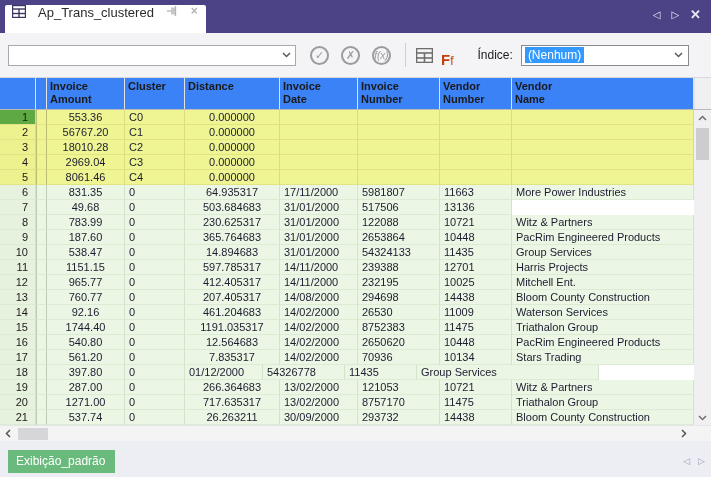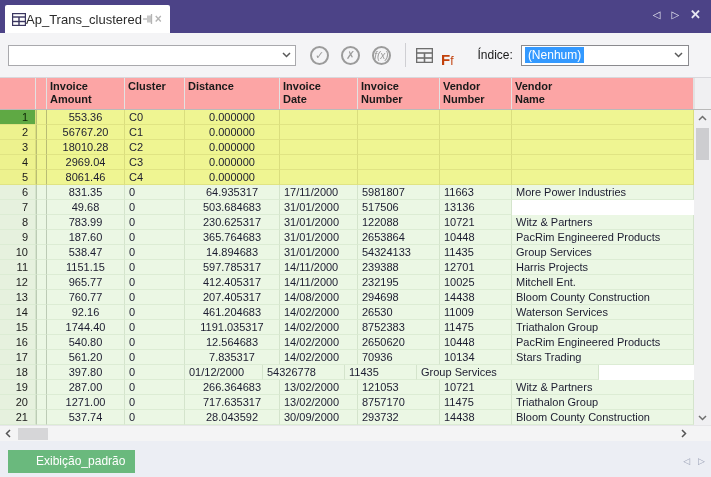--- a/index.html
+++ b/index.html
@@ -2,21 +2,21 @@
 <html><head>
 <meta charset="utf-8">
 <style>
   * { margin:0; padding:0; box-sizing:border-box; }
   html,body { width:711px; height:477px; overflow:hidden; }
   body { font-family:"Liberation Sans", sans-serif; background:#eceef4; position:relative; }
   .window { width:711px; height:477px; display:flex; flex-direction:column; background:#fff; }
 
   
   .tabbar { height:33px; background:#4c4387; display:flex; align-items:flex-end; position:relative; flex:0 0 auto; }
-  .tab { height:28px; background:#ffffff; margin-left:5px; display:flex; align-items:center; padding:0 8px 0 7px; border-radius:2px 2px 0 0; gap:0; }
+  .tab { height:28px; background:#ffffff; margin-left:5px; display:flex; padding:0 8px 0 7px; border-radius:2px 2px 0 0; gap:12px; }
   .tab-label { font-size:13px; color:#2b2b2b; white-space:nowrap; }
   .tab-grid-icon svg { display:block; }
   .tab-pin-icon, .tab-close-icon { color:#b4b4b4; font-size:12px; line-height:12px; cursor:default; }
   .tab-close-icon { font-weight:bold; }
   .tabbar-right { position:absolute; right:10px; top:8px; display:flex; align-items:center; gap:11px; color:#e8e8f2; }
   .nav-tri { font-size:10px; line-height:10px; }
   .tabbar-close { font-size:13px; line-height:13px; font-weight:bold; }
 
   
   .toolbar { height:45px; background:#f4f4f6; border-bottom:1px solid #d8d8dc; display:flex; align-items:center; padding:0 8px; flex:0 0 auto; position:relative; }
@@ -29,21 +29,21 @@
   .tbl-icon { margin:0 6px 0 2px; }
   .ff-icon { color:#c2410c; margin:9px 8px 0 2px; font-size:15px; user-select:none; }
   .ff-icon b { font-weight:bold; }
   .ff-icon i { font-style:normal; font-size:12px; }
   .indice-label { font-size:12px; color:#1a1a1a; margin:0 8px 0 16px; }
   .index-select { width:168px; height:21px; background:#fff; border:1px solid #8a8a8e; display:flex; align-items:center; justify-content:space-between; padding-left:3px; }
   .index-value { background:#3399ff; color:#fff; font-size:12px; padding:1px 3px; }
 
   
   .grid-wrap { flex:0 0 auto; display:flex; flex-direction:column; background:#fff; }
-  .grid-header { height:32px; display:flex; background:#fca5a5; border-bottom:1px solid #b9b9b9; }
+  .grid-header { height:32px; display:flex; background:#3b82f6; border-bottom:1px solid #b9b9b9; }
   .hcell { font-size:11px; font-weight:bold; color:#1a1a1a; padding:2px 3px 0 3px; line-height:13px; border-right:1px solid #e2e2e2; overflow:hidden; white-space:nowrap; }
   .hcorner { flex:1; background:#f0f0f2; border-left:1px solid #e2e2e2; }
   .grid-body { display:flex; }
   .rows-area { width:694px; }
   .row { height:15px; display:flex; font-size:11px; color:#1c1c30; }
   .cell { height:15px; line-height:14px; padding:0 4px; overflow:hidden; white-space:nowrap; border-right:1px solid transparent; border-bottom:1px solid transparent; }
   .cell.r { text-align:center; }
   .w-rownum { width:36px; } .w-gutter { width:11px; padding:0; }
   .w-amount { width:78px; } .w-cluster { width:60px; } .w-distance { width:95px; }
   .w-date { width:78px; } .w-invnum { width:82px; } .w-vendnum { width:72px; } .w-vendname { width:182px; }
@@ -62,21 +62,21 @@
   .vs-thumb { width:13px; height:32px; background:#cdcdd0; margin-top:3px; }
   .vs-track { flex:1; }
   .hscroll { height:16px; background:#f4f4f5; border-top:1px solid #e6e6e8; display:flex; align-items:center; flex:0 0 auto; }
   .hs-btn { width:16px; height:16px; display:flex; align-items:center; justify-content:center; color:#555; }
   .hs-thumb { width:30px; height:12px; background:#d6d6d8; margin-left:2px; }
   .hs-track { flex:1; }
   .hs-corner { width:19px; height:16px; }
 
   
   .statusbar { flex:1; background:#eceef4; position:relative; }
-  .view-badge { position:absolute; left:8px; top:9px; background:#6ab97d; color:#ffffff; font-size:12px; padding:4px 10px 5px 28px; }
+  .view-badge { position:absolute; left:8px; top:9px; background:#6ab97d; color:#ffffff; font-size:12px; padding:4px 10px 5px 8px; }
   .status-nav { position:absolute; right:6px; top:15px; display:flex; gap:8px; color:#9aa0b5; font-size:9px; }
 
   svg { display:block; }
 </style>
 </head>
 <body>
 
 <div class="window">
 
   <div class="tabbar">
@@ -393,21 +393,21 @@
             <div class="cell w-date">13/02/2000</div>
             <div class="cell w-invnum">8757170</div>
             <div class="cell w-vendnum">11475</div>
             <div class="cell w-vendname">Triathalon Group</div>
           </div>
           <div class="row green">
             <div class="cell w-rownum">21</div>
             <div class="cell w-gutter"></div>
             <div class="cell w-amount r">537.74</div>
             <div class="cell w-cluster">0</div>
-            <div class="cell w-distance r">28.043592</div>
+            <div class="cell w-distance r">26.263211</div>
             <div class="cell w-date">30/09/2000</div>
             <div class="cell w-invnum">293732</div>
             <div class="cell w-vendnum">14438</div>
             <div class="cell w-vendname">Bloom County Construction</div>
           </div>
         </div>
       <div class="vscroll">
         <span class="vs-btn">
           <svg width="9" height="6" viewBox="0 0 9 6">
               <polyline points="1,5 4.5,1.5 8,5" fill="none" stroke="#6e6e6e" stroke-width="1.5"></polyline>

